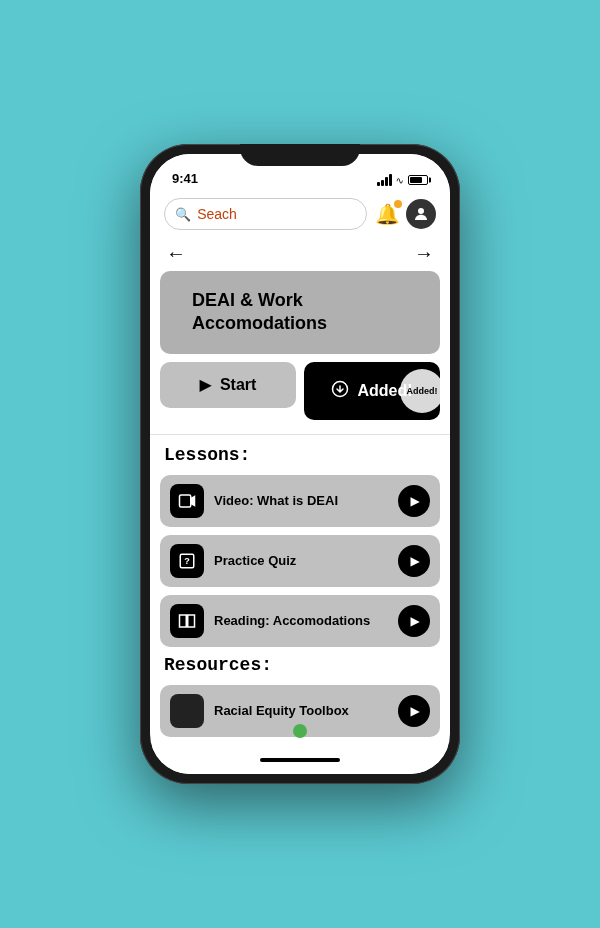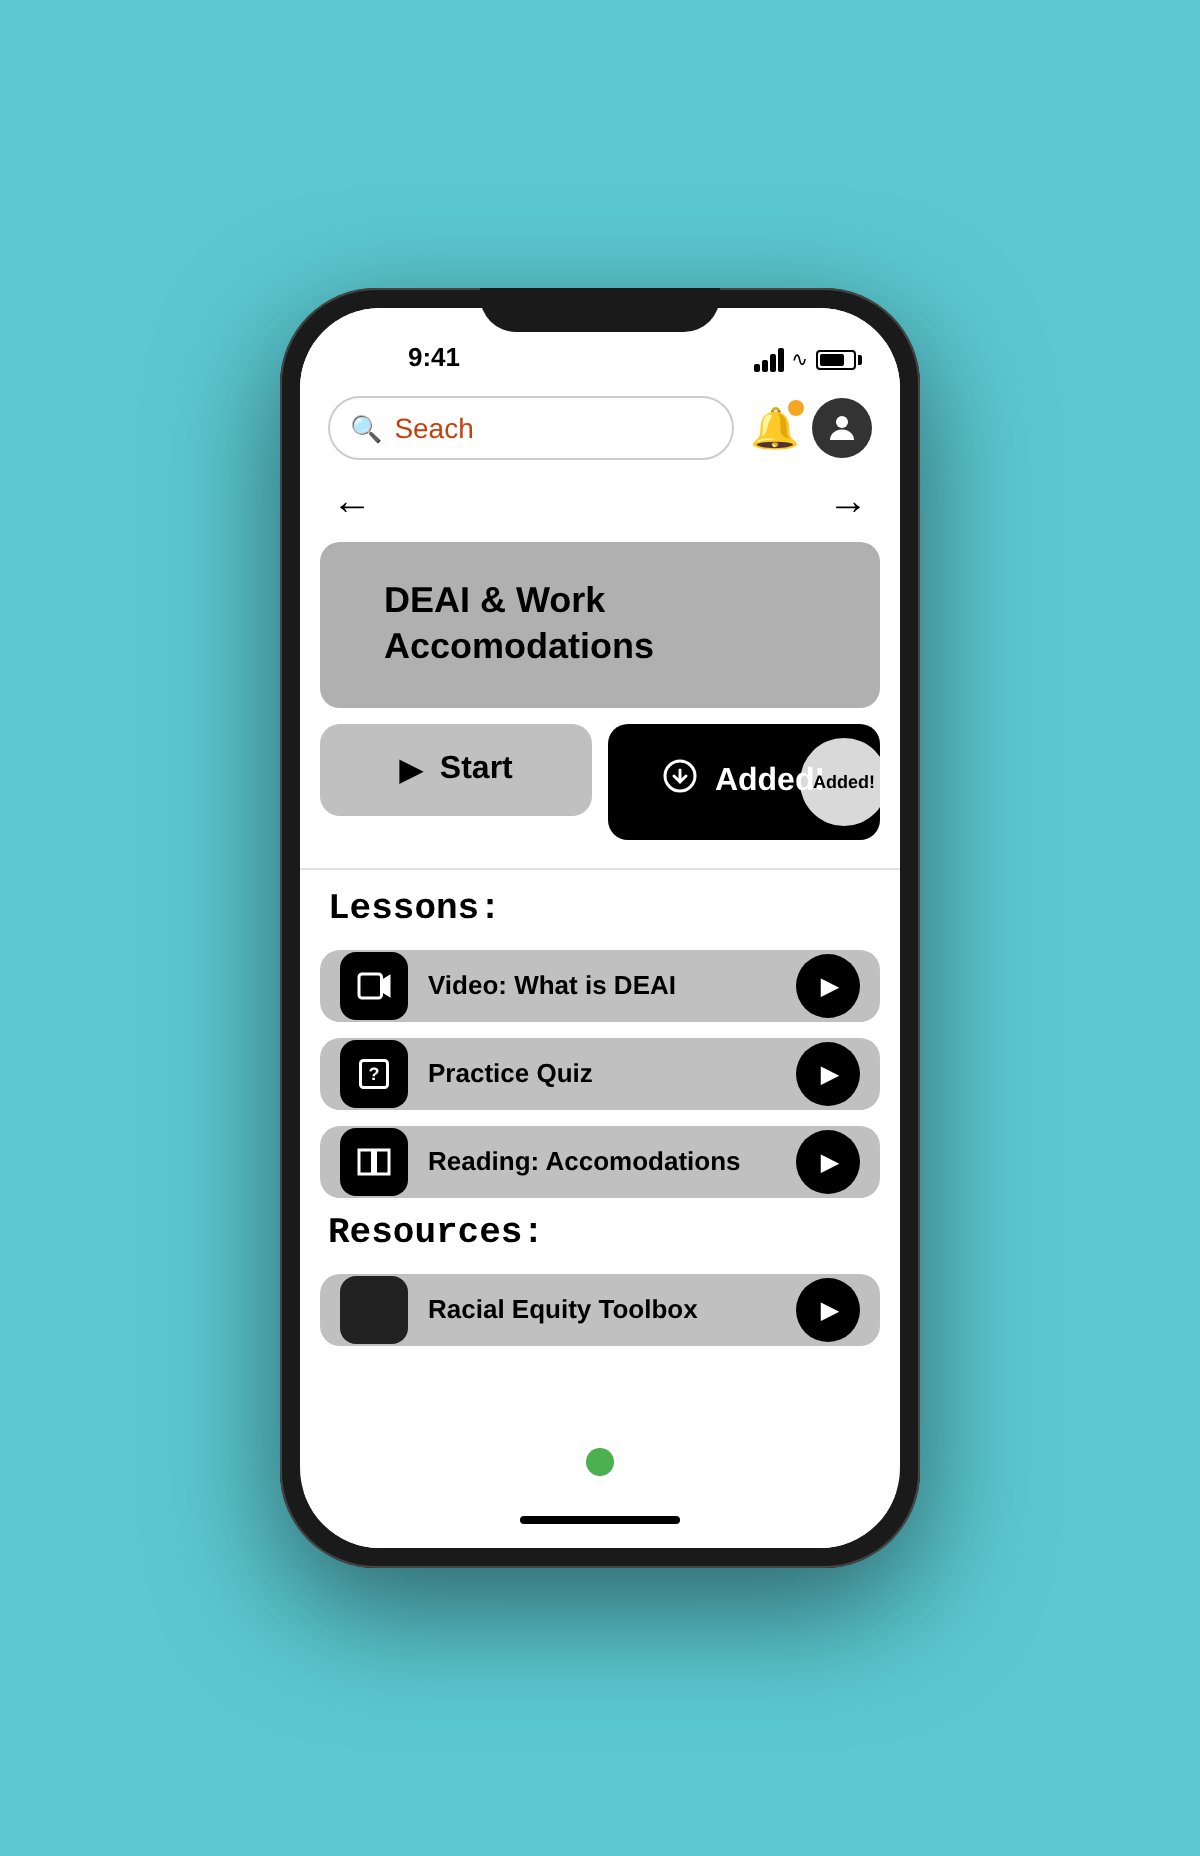--- a/index.html
+++ b/index.html
@@ -55,21 +55,20 @@
       justify-content: space-between;
       padding: 0 22px 4px;
       background: #fff;
       flex-shrink: 0;
     }
 
     .status-time {
       font-size: 13px;
       font-weight: 600;
       color: #000;
-      margin-left: 32px;
     }
 
     .status-icons {
       display: flex;
       align-items: center;
       gap: 4px;
     }
 
     .signal-bars {
       display: flex;
@@ -317,21 +316,21 @@
       color: #000;
       padding: 0 14px 10px;
       font-family: Liberation Mono, monospace;
     }
 
     
     .list-item {
       margin: 0 10px 8px;
       background: #c0c0c0;
       border-radius: 10px;
-      height: 36px;
+      height: 52px;
       display: flex;
       align-items: center;
       padding: 0 10px 0 10px;
       cursor: pointer;
     }
 
     .item-icon-box {
       width: 34px;
       height: 34px;
       background: #000;

